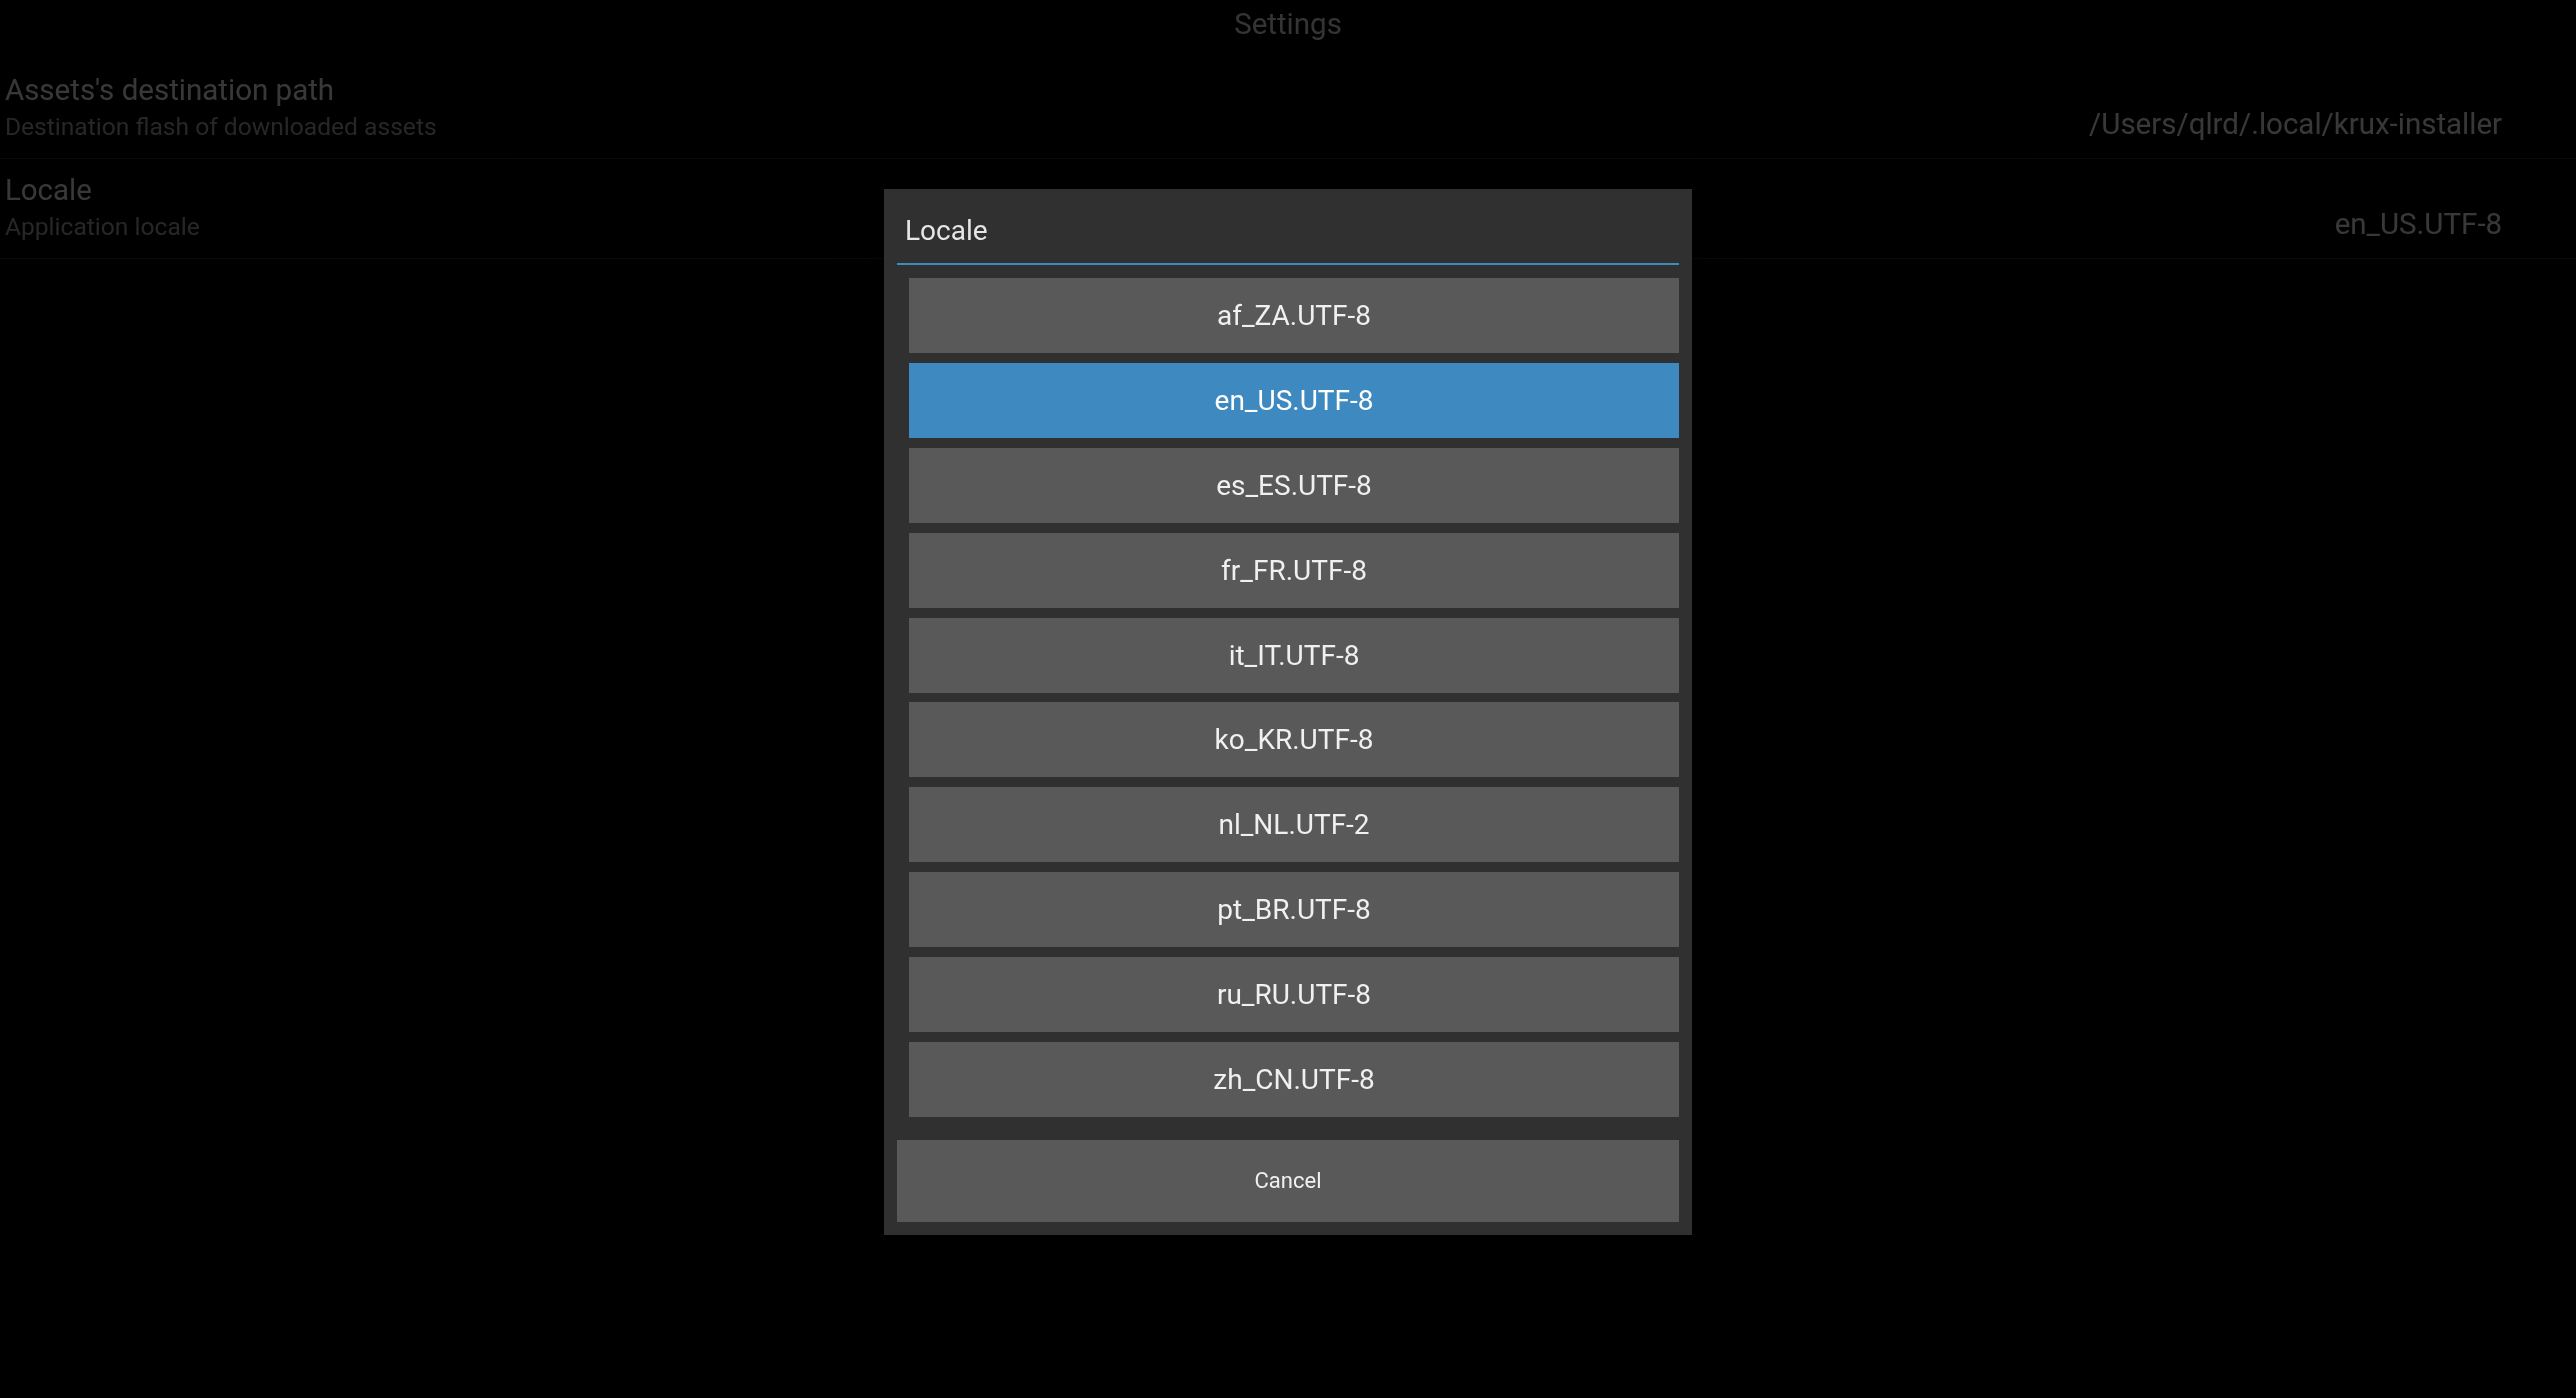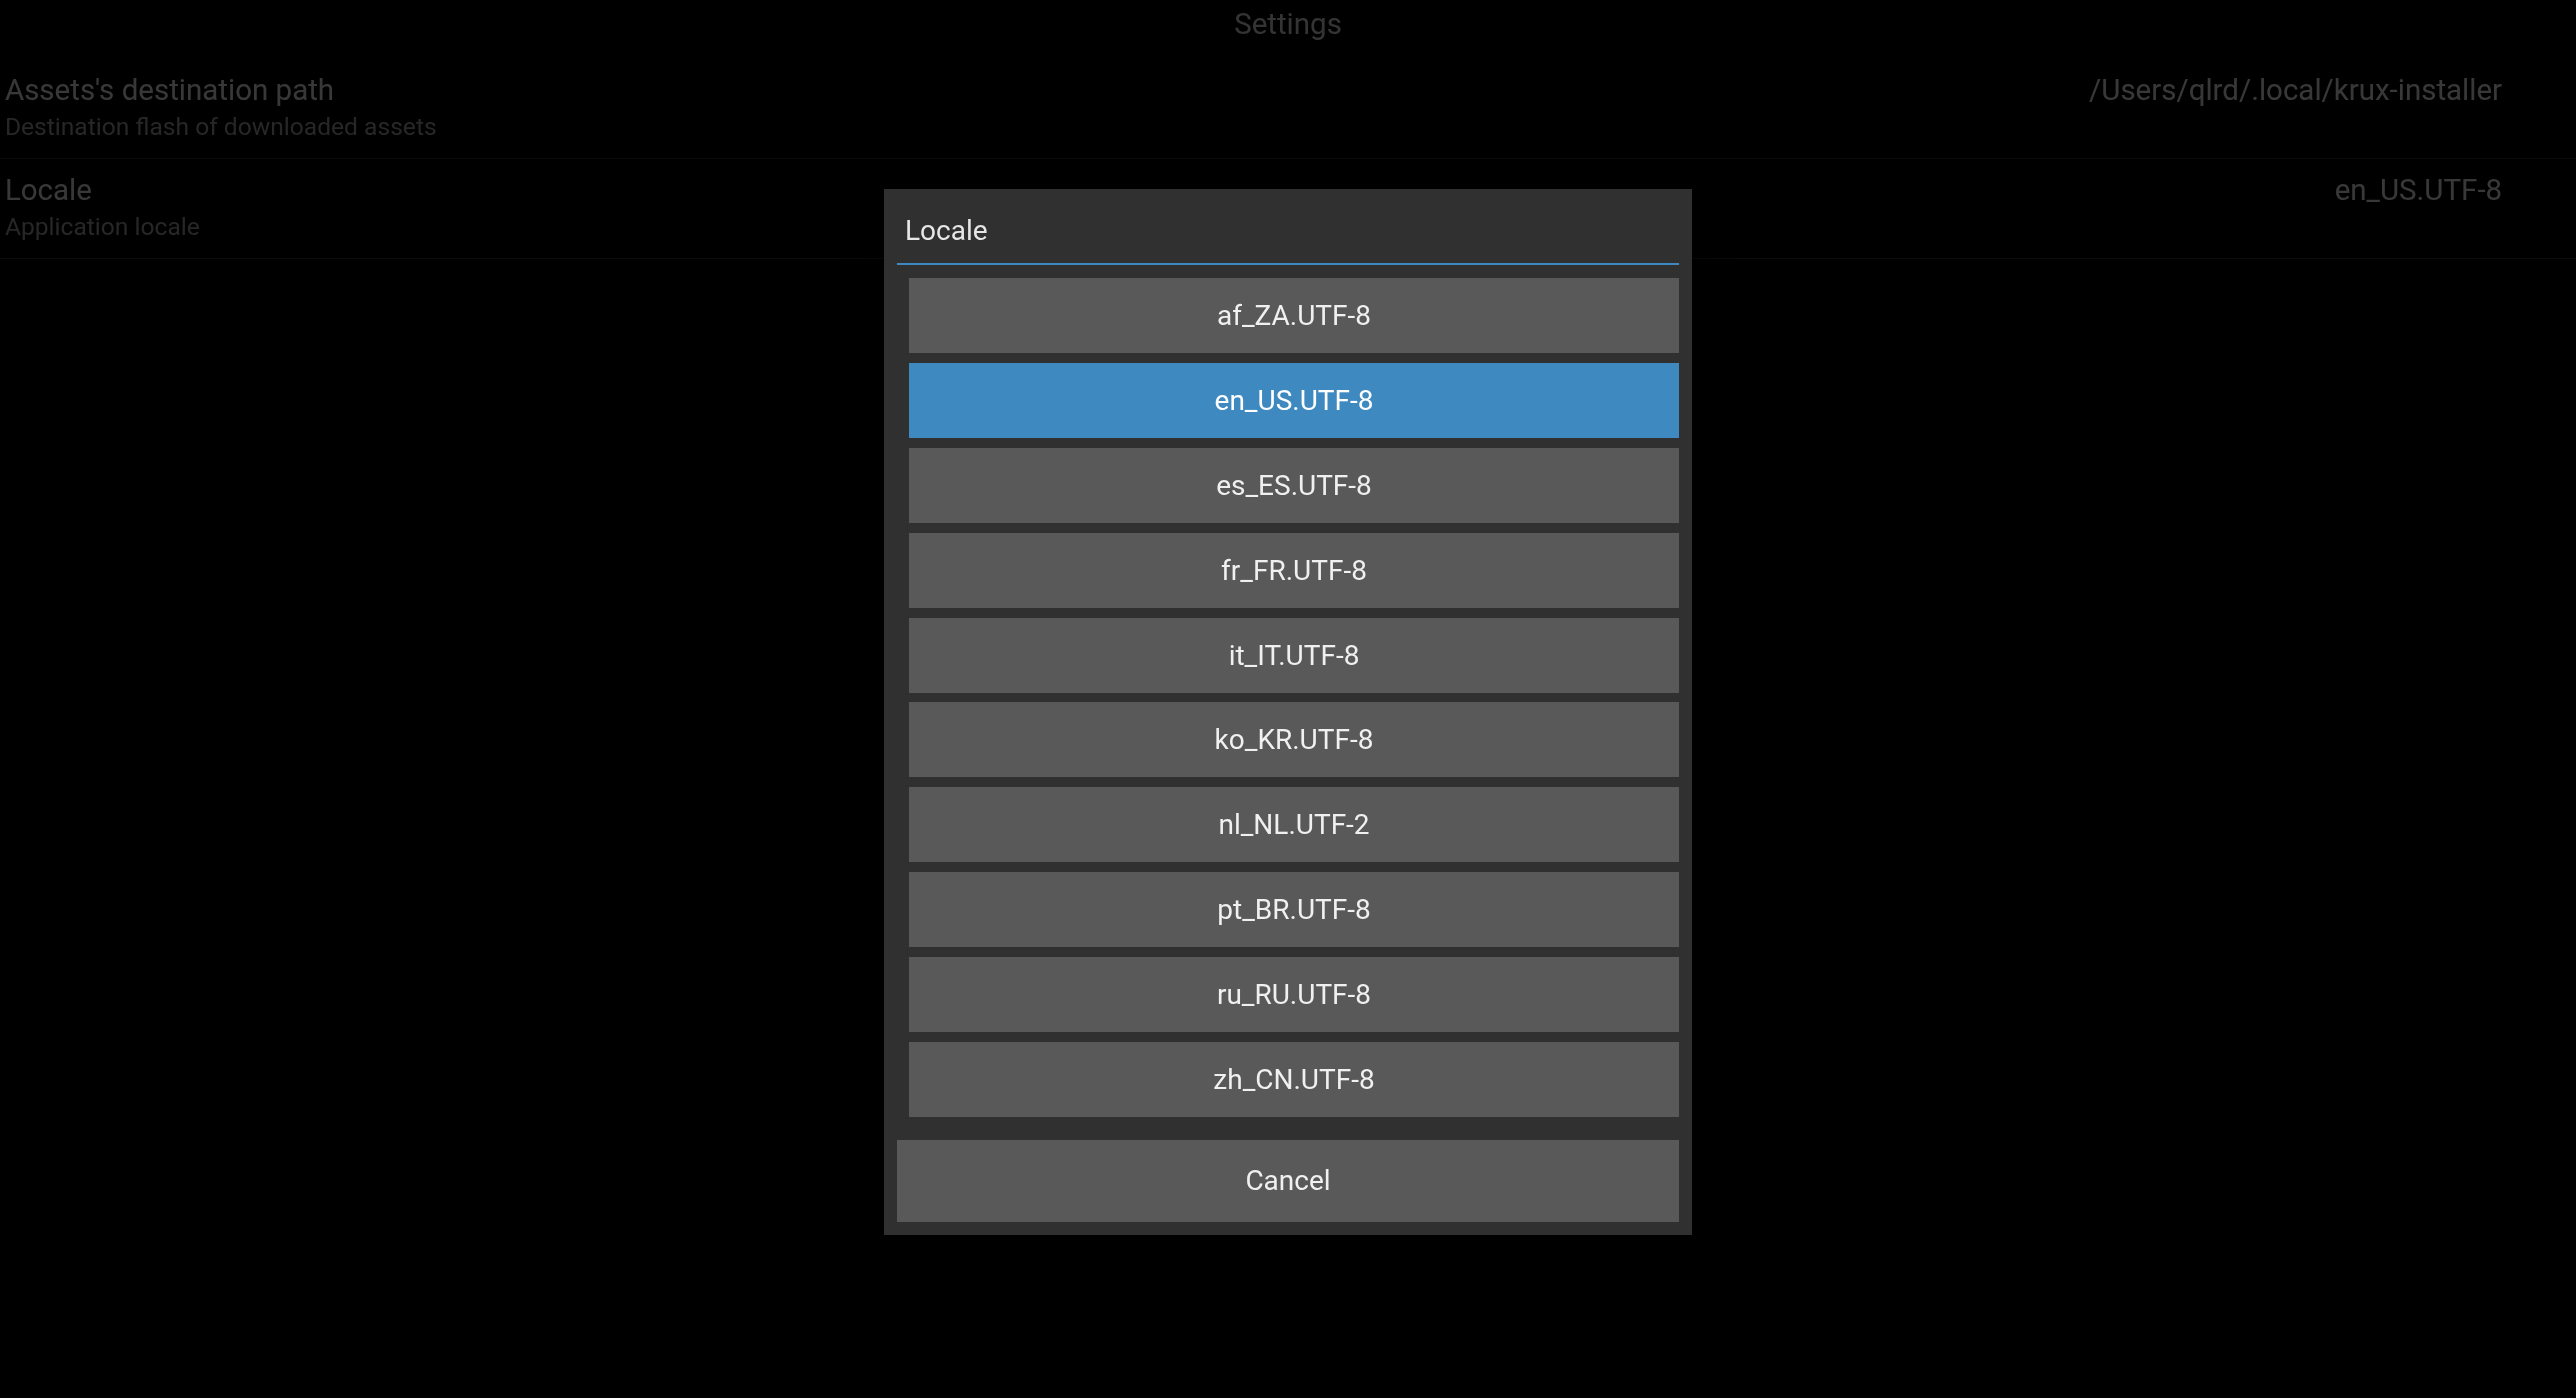--- a/index.html
+++ b/index.html
@@ -33,21 +33,21 @@
   }
   .settings-header {
     font-size: 29.5px;
     color: #d0d0d0;
     padding: 6.6px 4.9px 18px 4.9px;
     text-align: center;
   }
   .settings-row {
     display: flex;
     justify-content: space-between;
-    align-items: flex-start;
+    align-items: flex-end;
     padding: 14.8px 4.9px 16.4px 4.9px;
     border-bottom: 0.8px solid #2a2a2a;
   }
   .settings-row .left {
     display: flex;
     flex-direction: column;
     gap: 4.9px;
   }
   .settings-row .title {
     font-size: 29.5px;
@@ -108,21 +108,21 @@
   .modal-cancel-wrap {
     padding: 23px 13px 0 13px;
   }
   .modal-cancel {
     height: 82px;
     display: flex;
     align-items: center;
     justify-content: center;
     background: #595959;
     color: #f0f0f0;
-    font-size: 28px;
+    font-size: 22px;
     cursor: pointer;
   }
 </style>
 </head>
 <body>
 
 <div class="viewport" style="transform: scale(1);">
 
   <div class="settings-bg">
     <div class="settings-header">Settings</div>

